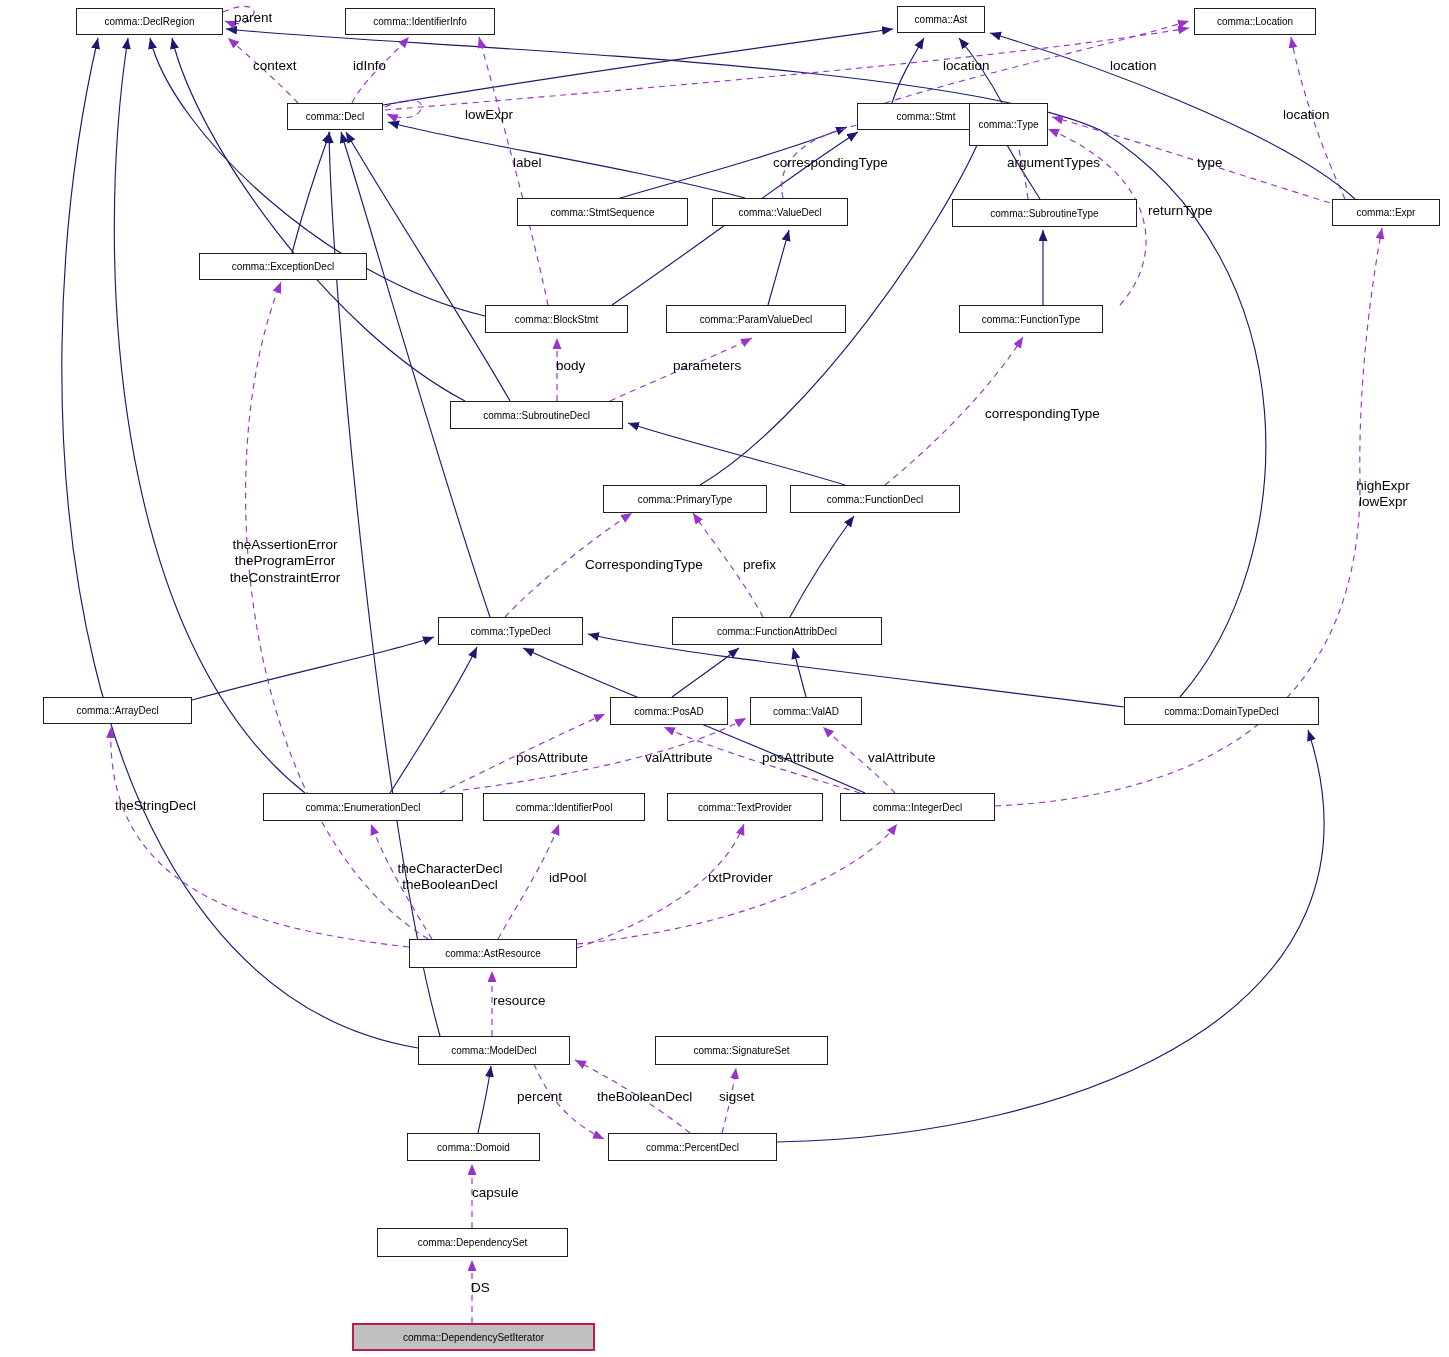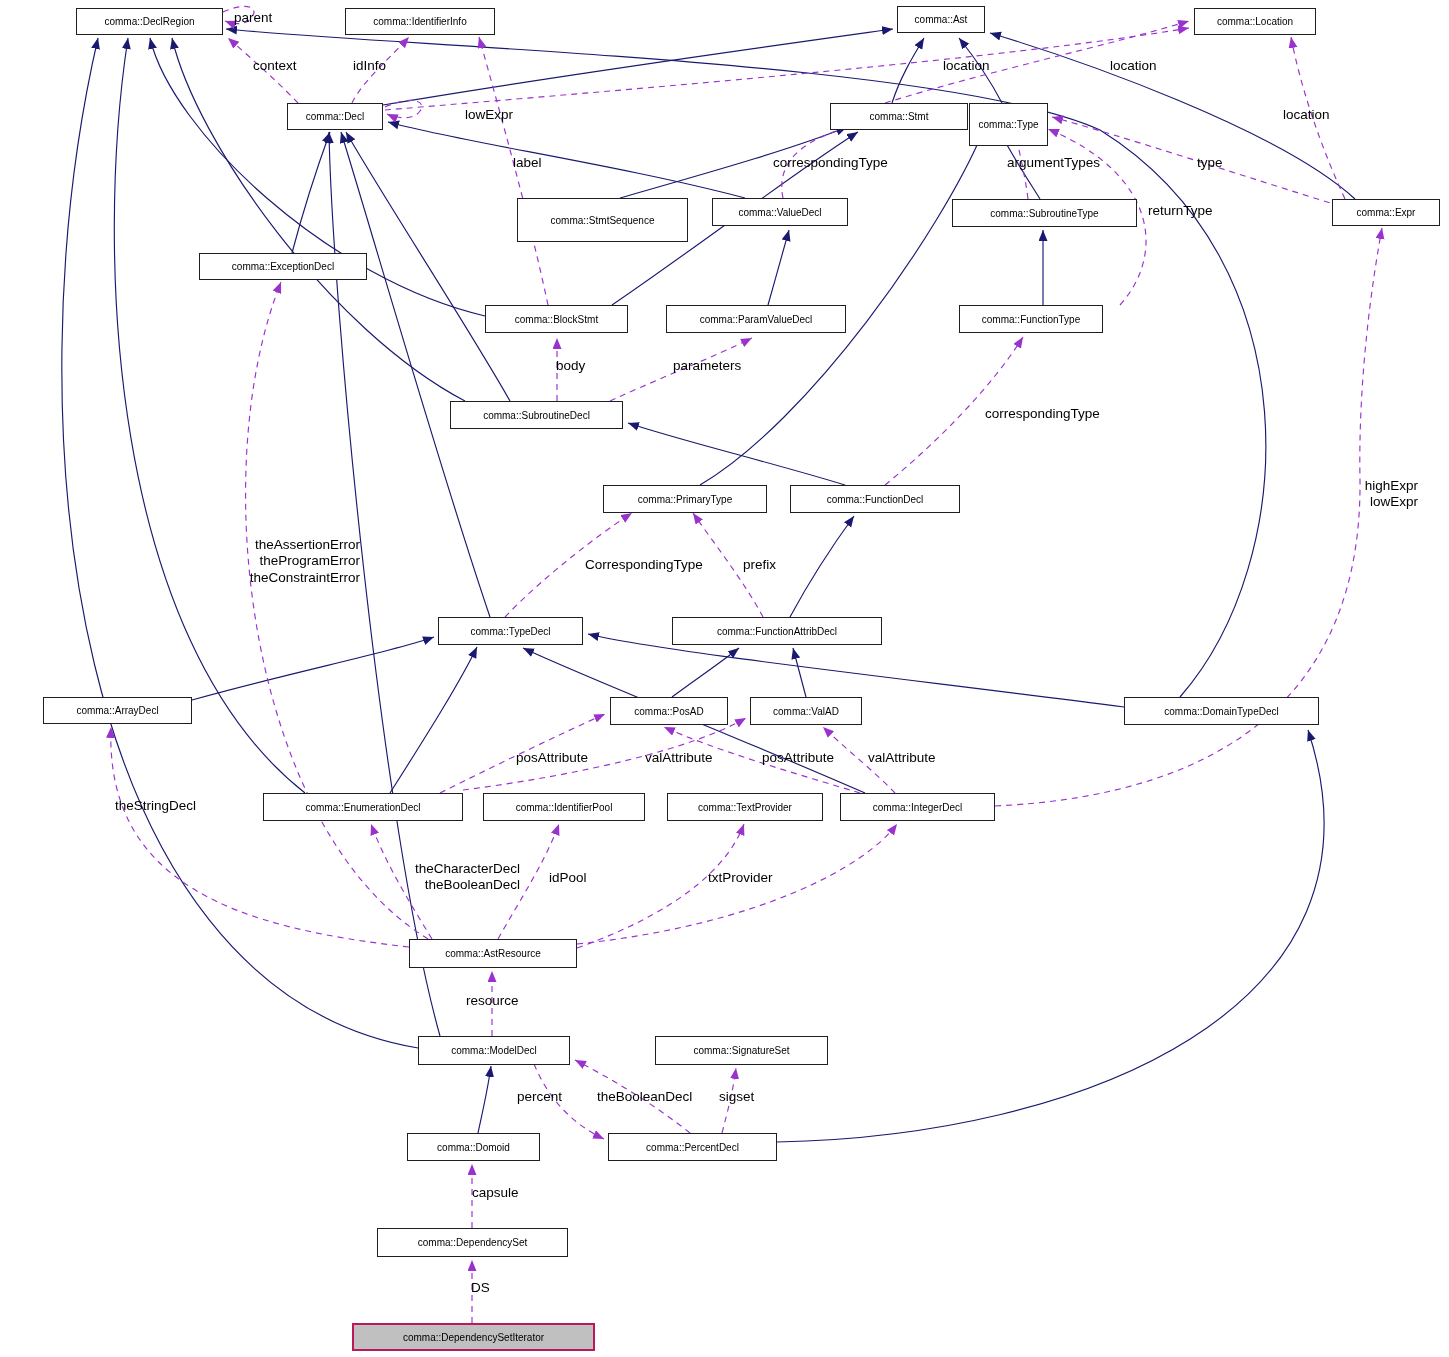--- a/index.html
+++ b/index.html
@@ -5,21 +5,21 @@
   html,body{margin:0;padding:0;background:#ffffff;}
   .canvas{position:relative;width:1449px;height:1357px;background:#ffffff;
           font-family:"Liberation Sans",sans-serif;overflow:hidden;}
   svg.edges{position:absolute;left:0;top:0;width:1449px;height:1357px;}
   .node{position:absolute;display:flex;align-items:center;justify-content:center;
         background:#ffffff;border:1.3px solid #1f1f1f;font-size:10px;color:#000;
         box-sizing:border-box;white-space:nowrap;z-index:2;}
   .node.hl{background:#c0c0c0;border:2px solid #be185d;}
   .elabel{position:absolute;font-size:13.5px;color:#000;white-space:pre-line;
           line-height:1.22;z-index:3;}
-  .elabel.c{text-align:right;}
+  .elabel.c{text-align:center;}
 </style>
 </head>
 <body>
 
 <div class="canvas">
 
   <svg class="edges" viewBox="0 0 1449 1357" xmlns="http://www.w3.org/2000/svg">
     <defs>
       <marker id="mSolid" markerWidth="13" markerHeight="11" refX="11" refY="4.5" orient="auto" markerUnits="userSpaceOnUse">
         <path d="M0,0 L11,4.5 L0,9 z" fill="#191970"></path>
@@ -98,23 +98,23 @@
       <path d="M472,1228 L472,1164"></path>
       <path d="M472,1323 L472,1260"></path>
     </g>
   </svg>
 
   <div class="node" style="left:76px;top:8px;width:147px;height:27px">comma::DeclRegion</div>
   <div class="node" style="left:345px;top:8px;width:150px;height:27px">comma::IdentifierInfo</div>
   <div class="node" style="left:897px;top:6px;width:88px;height:27px">comma::Ast</div>
   <div class="node" style="left:1194px;top:8px;width:122px;height:27px">comma::Location</div>
   <div class="node" style="left:287px;top:103px;width:96px;height:27px">comma::Decl</div>
-  <div class="node" style="left:830px;top:103px;width:138px;height:27px">comma::Stmt</div>
+  <div class="node" style="left:857px;top:103px;width:138px;height:27px">comma::Stmt</div>
   <div class="node" style="left:969px;top:103px;width:79px;height:43px">comma::Type</div>
-  <div class="node" style="left:517px;top:198px;width:171px;height:44px">comma::StmtSequence</div>
+  <div class="node" style="left:517px;top:198px;width:171px;height:28px">comma::StmtSequence</div>
   <div class="node" style="left:712px;top:198px;width:136px;height:28px">comma::ValueDecl</div>
   <div class="node" style="left:952px;top:199px;width:185px;height:28px">comma::SubroutineType</div>
   <div class="node" style="left:1332px;top:199px;width:108px;height:27px">comma::Expr</div>
   <div class="node" style="left:199px;top:253px;width:168px;height:27px">comma::ExceptionDecl</div>
   <div class="node" style="left:485px;top:305px;width:143px;height:28px">comma::BlockStmt</div>
   <div class="node" style="left:666px;top:305px;width:180px;height:28px">comma::ParamValueDecl</div>
   <div class="node" style="left:959px;top:305px;width:144px;height:28px">comma::FunctionType</div>
   <div class="node" style="left:450px;top:401px;width:173px;height:28px">comma::SubroutineDecl</div>
   <div class="node" style="left:603px;top:485px;width:164px;height:28px">comma::PrimaryType</div>
   <div class="node" style="left:790px;top:485px;width:170px;height:28px">comma::FunctionDecl</div>
@@ -160,20 +160,20 @@
 lowExpr</div>
   <div class="elabel" style="left:516px;top:750px">posAttribute</div>
   <div class="elabel" style="left:645px;top:750px">valAttribute</div>
   <div class="elabel" style="left:762px;top:750px">posAttribute</div>
   <div class="elabel" style="left:868px;top:750px">valAttribute</div>
   <div class="elabel" style="left:115px;top:798px">theStringDecl</div>
   <div class="elabel c" style="left:380px;top:861px;width:140px">theCharacterDecl
 theBooleanDecl</div>
   <div class="elabel" style="left:549px;top:870px">idPool</div>
   <div class="elabel" style="left:708px;top:870px">txtProvider</div>
-  <div class="elabel" style="left:466px;top:993px">resource</div>
+  <div class="elabel" style="left:493px;top:993px">resource</div>
   <div class="elabel" style="left:517px;top:1089px">percent</div>
   <div class="elabel" style="left:597px;top:1089px">theBooleanDecl</div>
   <div class="elabel" style="left:719px;top:1089px">sigset</div>
   <div class="elabel" style="left:472px;top:1185px">capsule</div>
   <div class="elabel" style="left:471px;top:1280px">DS</div>
 
 </div>
 
 </body></html>

